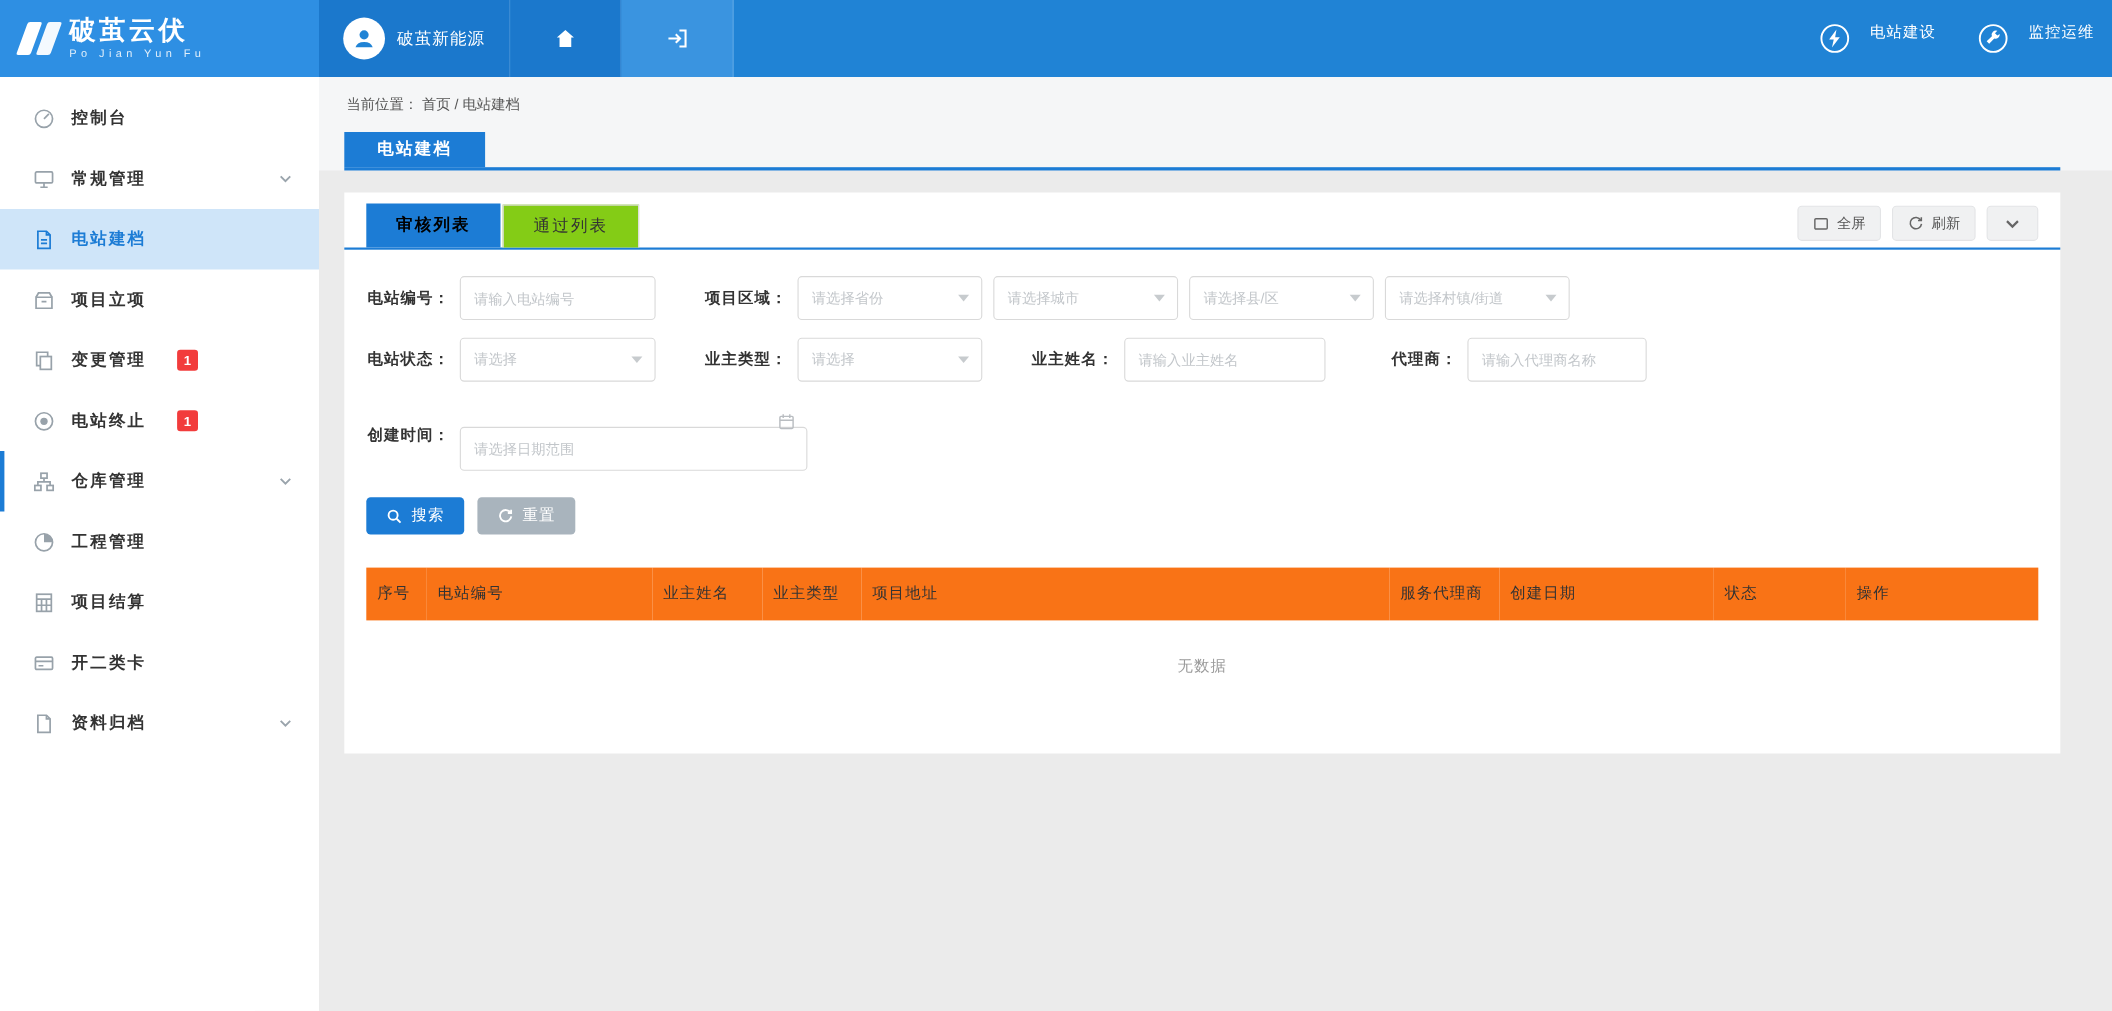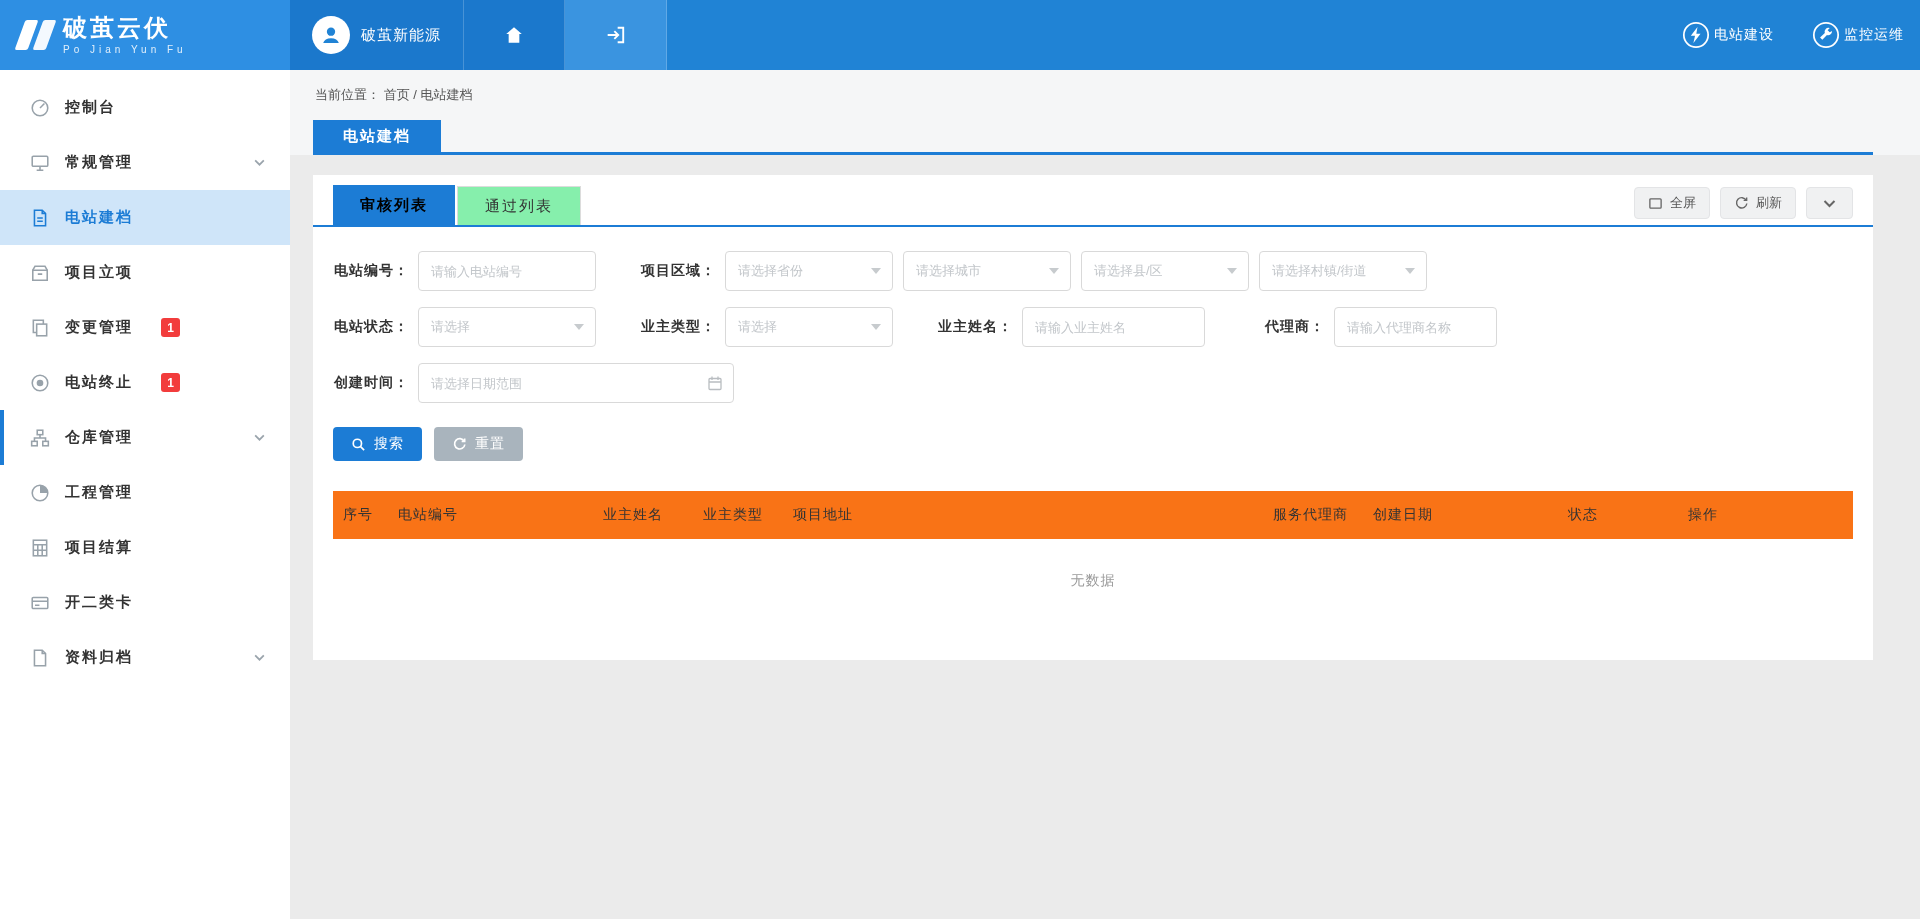--- a/index.html
+++ b/index.html
@@ -35,21 +35,21 @@
     border-right:1px solid rgba(255,255,255,.2);cursor:pointer;
   }
   .seg-user{background:#1b78cc;gap:11px;padding:0 22px;}
   .seg-user .seg-label{font-size:15px;letter-spacing:1px;}
   .seg-home{background:#1b78cc;width:101px;}
   .seg-login{background:#3a94e0;width:102px;}
   .avatar{width:38px;height:38px;border-radius:50%;background:#fff;
     display:flex;align-items:center;justify-content:center;flex:none;}
   .hspacer{flex:1;}
   .hright{display:flex;align-items:center;gap:38px;padding-right:16px;}
-  .hitem{display:flex;align-items:center;gap:4px;font-size:14px;cursor:pointer;letter-spacing:1px;}
+  .hitem{display:flex;align-items:flex-start;gap:18px;font-size:14px;cursor:pointer;letter-spacing:1px;}
 
   
   .sidebar{
     position:absolute;top:70px;left:0;bottom:0;width:290px;background:#fff;
     padding-top:10px;z-index:4;
   }
   .s-item{
     position:relative;height:55px;display:flex;align-items:center;
     padding:0 24px 0 30px;cursor:pointer;color:#333;
   }
@@ -77,21 +77,21 @@
   .pagetab{
     background:var(--accent);color:#fff;font-size:15px;font-weight:700;
     padding:0 30px;height:32px;line-height:32px;letter-spacing:2px;cursor:pointer;
   }
 
   .card{background:#fff;margin-top:20px;padding-bottom:26px;}
   .card-head{position:relative;display:flex;align-items:flex-end;gap:2px;
     padding:10px 20px 0;border-bottom:2px solid var(--accent);}
   .ctab{height:40px;line-height:40px;padding:0 27px;font-size:15px;letter-spacing:2px;cursor:pointer;}
   .ctab.active{background:var(--accent);color:#000000;font-weight:700;}
-  .ctab.inactive{background:#86efac;color:#333;border:1px solid #dcdcdc;border-bottom:none;
+  .ctab.inactive{background:#84cc16;color:#333;border:1px solid #dcdcdc;border-bottom:none;
     height:39px;line-height:38px;}
   .head-actions{position:absolute;right:20px;top:12px;display:flex;gap:10px;align-items:center;}
   .abtn{height:32px;display:flex;align-items:center;gap:7px;background:#f0f1f2;
     border:1px solid #e3e4e6;border-radius:4px;padding:0 13px;font-size:13px;color:#555;cursor:pointer;}
   .abtn svg{width:15px;height:15px;color:#666;}
   .abtn.sq{padding:0 15px;}
 
   .form{padding:24px 20px 0;}
   .frow{display:flex;align-items:center;margin-bottom:16px;}
   .fgroup{display:flex;align-items:center;margin-right:44px;}
@@ -106,21 +106,21 @@
   .select{
     height:40px;border:1px solid #d9d9d9;border-radius:4px;padding:0 11px 0 12px;
     display:flex;align-items:center;justify-content:space-between;gap:10px;
     width:168px;background:#fff;color:#c2c6ca;font-size:13px;cursor:pointer;
   }
   .select .ph{overflow:hidden;white-space:nowrap;}
   .caret{width:0;height:0;border-left:5px solid transparent;border-right:5px solid transparent;
     border-top:6px solid #c7cbce;flex:none;}
   .region-selects{display:flex;gap:10px;}
   .datewrap{position:relative;width:316px;}
-  .datewrap .input{width:100%;padding-right:36px;}
+  .datewrap .input{width:100%;padding-right:36px;margin-top:25px;}
   .cal-ico{position:absolute;right:11px;top:12px;width:16px;height:16px;color:#b9bdc1;pointer-events:none;}
   .cal-ico svg{width:16px;height:16px;}
 
   .btnrow{display:flex;gap:12px;padding:8px 20px 26px;}
   .btn{height:34px;border:none;border-radius:4px;color:#fff;font-size:14px;
     display:flex;align-items:center;gap:8px;padding:0 18px;cursor:pointer;letter-spacing:1px;
     font-family:"Liberation Sans","DejaVu Sans",sans-serif;}
   .btn svg{width:15px;height:15px;}
   .btn.primary{background:var(--accent);}
   .btn.muted{background:#a9b4bd;}

